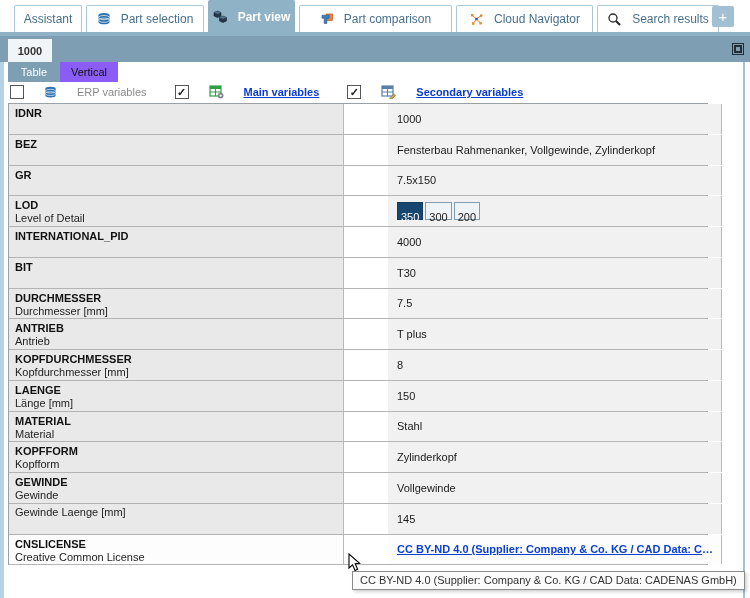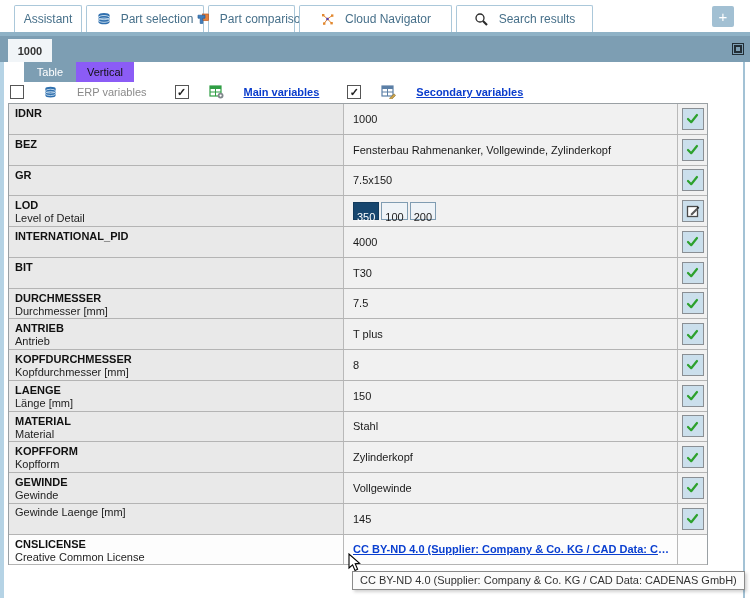--- a/index.html
+++ b/index.html
@@ -20,33 +20,33 @@
   .ttab.active{height:32px;background:#8fb2c6;border-color:#8fb2c6;color:#fff;font-weight:bold;}
   .strip{position:absolute;top:32px;left:0;width:750px;height:4px;background:#8fb2c6;}
   .plusbtn{position:absolute;top:6px;left:712px;width:22px;height:21px;background:#a2c0d3;border:none;border-radius:2px;color:#fff;font-size:15px;line-height:19px;text-align:center;padding:0;font-family:inherit;}
   .icn{display:inline-flex;align-items:center;justify-content:center;line-height:0;}
   
   .docbar{position:absolute;top:36px;left:0;width:750px;height:26px;background:#7d9eb3;}
   .doctab{position:absolute;top:3px;left:8px;width:44px;height:23px;background:#f1f5f8;color:#333;font-size:11px;font-weight:bold;display:flex;align-items:center;justify-content:center;}
   .restore{position:absolute;top:7px;right:6px;width:12px;height:12px;border:1px solid #222e36;box-sizing:border-box;background:transparent;}
   .restore::after{content:'';position:absolute;left:1px;top:1px;right:1px;bottom:1px;border:2px solid #222e36;}
   
-  .viewtabs{position:absolute;top:62px;left:0;width:750px;height:20px;background:#fff;display:flex;padding-left:24px;box-sizing:border-box;}
+  .viewtabs{position:absolute;top:62px;left:0;width:750px;height:20px;background:#fff;display:flex;padding-left:8px;box-sizing:border-box;}
   .vtab{height:20px;display:flex;align-items:center;justify-content:center;font-size:11px;cursor:default;}
   .vtab.inactive{background:#7d9eb3;color:#fff;width:52px;}
   .vtab.active{background:#8b5cf6;color:#111;font-weight:normal;width:58px;}
   
   .filterbar{position:absolute;top:82px;left:10px;height:20px;display:flex;align-items:center;gap:28px;font-size:11px;}
   .filter{display:flex;align-items:center;gap:20px;}
   .cb{width:12px;height:12px;border:1px solid #555;background:#fff;display:flex;align-items:center;justify-content:center;font-size:11px;font-weight:bold;color:#222;line-height:1;box-sizing:content-box;}
   .flabel{color:#8a8a8a;}
   .flabel.link{color:#0a3ccc;text-decoration:underline;font-weight:bold;}
   
   .vtable{position:absolute;top:103px;left:8px;width:700px;border:1px solid #9aa0a4;border-bottom:none;box-sizing:border-box;background:#fff;}
-  .trow{display:grid;grid-template-columns:335px 334px 29px;height:29.75px;border-bottom:1px solid #b4b4b4;}
+  .trow{display:grid;grid-template-columns:335px 334px 29px;height:29.75px;border-bottom:1px solid #b4b4b4;gap:44px;}
   .cell{overflow:hidden;}
   .ncell{background:#e9e9e9;padding:2px 0 0 6px;border-right:1px solid #b9b9b9;}
   .vname{font-size:11px;font-weight:bold;color:#111;line-height:14px;white-space:nowrap;}
   .vsub{font-size:11px;color:#222;line-height:13px;white-space:nowrap;}
   .vcell{background:#f1f1f1;border-right:1px solid #b9b9b9;display:flex;align-items:center;padding-left:9px;}
   .vval{font-size:11px;color:#1a1a1a;white-space:nowrap;}
   .acell{background:#f1f1f1;display:flex;align-items:center;justify-content:center;}
   .trow.hl .ncell,.trow.hl .vcell,.trow.hl .acell{background:#fdfdfd;}
   .lodgroup{display:flex;}
   .lodbtn{min-width:26px;height:18px;font-size:11px;font-family:inherit;border:1px solid #7f9cb2;background:#eef3f7;color:#222;padding:8px 3px;margin-right:2px;cursor:default;}
@@ -70,20 +70,33 @@
     <div class="ttab">
       <span class="icn">
   <svg width="14" height="14" viewBox="0 0 14 14">
     <ellipse cx="7" cy="3" rx="5.5" ry="2.1" fill="#2f6fae"></ellipse>
     <path d="M1.5 3 v7.2 a5.5 2.1 0 0 0 11 0 v-7.2 Z" fill="#2f6fae"></path>
     <ellipse cx="7" cy="5.6" rx="5.5" ry="2.1" fill="none" stroke="#cfe2f0" stroke-width="0.9"></ellipse>
     <ellipse cx="7" cy="8.2" rx="5.5" ry="2.1" fill="none" stroke="#cfe2f0" stroke-width="0.9"></ellipse>
   </svg>
 </span>
       <span>Part selection</span>
+    </div>
+    <div class="ttab active">
+      <span class="icn">
+  <svg width="15" height="14" viewBox="0 0 15 14">
+    <g fill="#24384a" stroke="#16222c" stroke-width="0.6">
+      <path d="M4.5 1 L8 2.5 L8 6 L4.5 7.5 L1 6 L1 2.5 Z"></path>
+      <path d="M10 6 L13.5 7.5 L13.5 11 L10 12.5 L6.5 11 L6.5 7.5 Z"></path>
+    </g>
+    <path d="M4.5 1 L8 2.5 L4.5 4 L1 2.5 Z" fill="#50708c"></path>
+    <path d="M10 6 L13.5 7.5 L10 9 L6.5 7.5 Z" fill="#50708c"></path>
+  </svg>
+</span>
+      <span>Part view</span>
     </div>
     <div class="ttab">
       <span class="icn">
   <svg width="14" height="14" viewBox="0 0 14 14">
     <rect x="6.5" y="2" width="6" height="6.5" fill="#e8823c" stroke="#c05a1e" stroke-width="0.7"></rect>
     <path d="M2 3.2 h7 v3 h-2.2 v5.2 h-2.6 v-5.2 H2 Z" fill="#3f7fc0" stroke="#2a5f96" stroke-width="0.7"></path>
   </svg>
 </span>
       <span>Part comparison</span>
     </div>
@@ -225,21 +238,21 @@
       </div>
     </div>
     <div class="trow">
       <div class="cell ncell">
         <div class="vname">LOD</div>
         <div class="vsub">Level of Detail</div>
       </div>
       <div class="cell vcell">
         <div class="lodgroup">
           <button class="lodbtn sel">350</button>
-          <button class="lodbtn">100</button>
+          <button class="lodbtn">300</button>
           <button class="lodbtn">200</button>
         </div>
       </div>
       <div class="cell acell">
         <button class="actbtn">
           <span class="icn">
   <svg width="14" height="14" viewBox="0 0 14 14">
     <rect x="1.5" y="2.5" width="10" height="10" fill="#fff" stroke="#4a4a4a" stroke-width="1.3"></rect>
     <path d="M5 9.5 L10.5 4 L12 5.5 L6.5 11 L4.6 11.4 Z" fill="#5a5a5a"></path>
     <path d="M10.8 3.7 L12 2.5 L13.3 3.8 L12.2 5 Z" fill="#222"></path>

